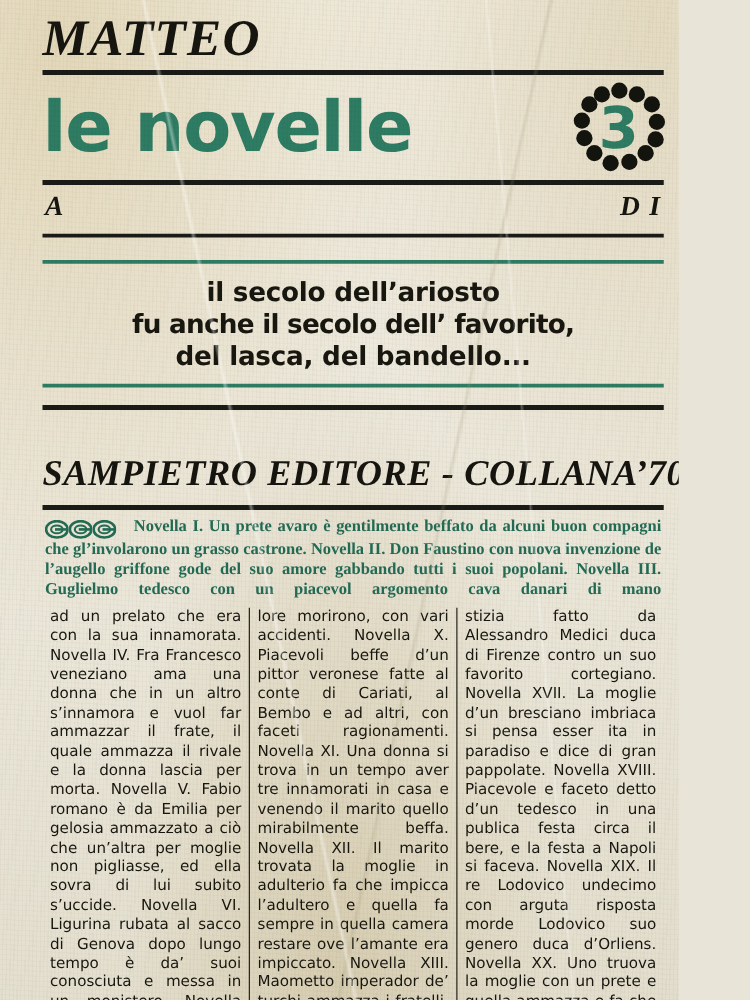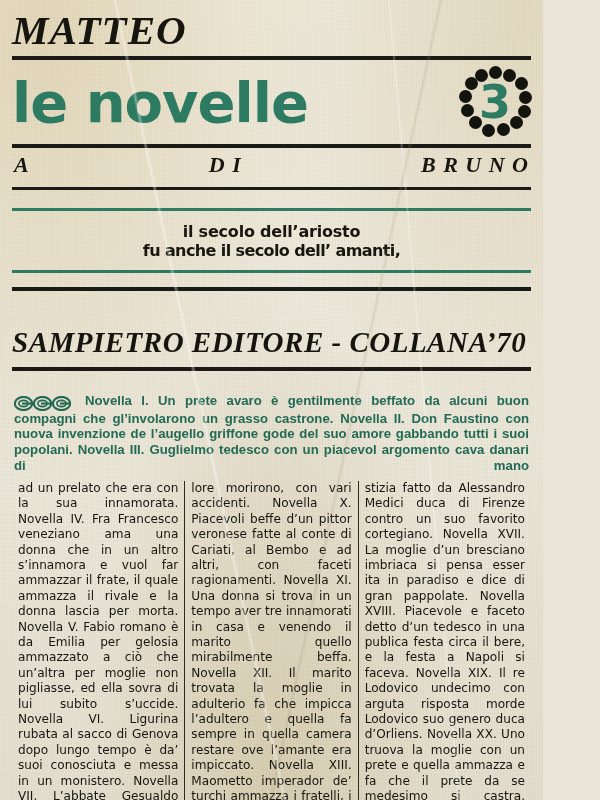--- a/index.html
+++ b/index.html
@@ -10,20 +10,21 @@
   }
   
   #cover{
     position:relative;width:543px;height:800px;box-sizing:border-box;
     background:
       radial-gradient(ellipse at 8% 4%, rgba(214,196,150,.55) 0%, rgba(214,196,150,0) 42%),
       radial-gradient(ellipse at 96% 2%, rgba(206,188,142,.40) 0%, rgba(206,188,142,0) 38%),
       radial-gradient(ellipse at 50% 97%, rgba(198,182,140,.45) 0%, rgba(198,182,140,0) 45%),
       linear-gradient(172deg,#f2efe4 0%,#eeeade 30%,#e9e5d7 62%,#e2ddcc 100%);
     overflow:hidden;
+    padding-left:22px;
   }
   
   #cover:before{
     content:"";position:absolute;inset:0;pointer-events:none;z-index:5;
     background:
       repeating-linear-gradient(91deg, rgba(120,110,80,.045) 0 1px, rgba(255,255,255,0) 1px 3px),
       repeating-linear-gradient(3deg, rgba(130,120,90,.035) 0 1px, rgba(255,255,255,0) 1px 4px);
     mix-blend-mode:multiply;opacity:.85;
   }
   
@@ -72,40 +73,40 @@
     font-family:"Liberation Serif", serif;font-weight:bold;font-style:italic;
     font-size:22px;color:#16150f;letter-spacing:1px;
     display:flex;justify-content:space-between;
     padding:4px 2px 3px;white-space:nowrap;
   }
 
   
   .subwrap{margin-top:18px;}
   .subtitle{
     font-family:"DejaVu Sans", sans-serif;font-weight:bold;
-    font-size:16px;line-height:1.2;color:#17160f;
+    font-size:21px;line-height:1.2;color:#17160f;
     text-align:center;padding:11px 2px 9px;letter-spacing:-.2px;
   }
   .subtitle div{white-space:nowrap;}
   .sub-l2{letter-spacing:-.6px;}
 
   
   .pubwrap{margin-top:14px;}
   .publisher{
     font-family:"Liberation Serif", serif;font-weight:bold;font-style:italic;
     font-size:29px;color:#15140e;letter-spacing:.5px;
     padding:3px 0 2px;white-space:nowrap;margin-top:32px;
   }
 
   
   .lead{
-    font-family:Liberation Sans, sans-serif;font-weight:bold;
+    font-family:Liberation Serif, serif;font-weight:bold;
     font-size:13.2px;line-height:1.2;color:#236b55;
     text-align:justify;text-align-last:justify;
-    margin-top:22px;padding:0 2px;
+    margin-top:5px;padding:0 2px;
     -webkit-hyphens:none;hyphens:none;
   }
   .lead .marks{letter-spacing:3px;margin-right:14px;vertical-align:-2px;}
   .lead .marks svg{vertical-align:middle;}
 
   
   .cols{
     display:flex;margin-top:7px;gap:0;
     height:398px;overflow:hidden;
   }
@@ -149,29 +150,29 @@
         <span class="dot" style="left:6px;top:11px"></span>
         <span class="dot" style="left:16px;top:2.5px"></span>
         <span class="num">3</span>
       </div>
     </div>
     <div class="rule-blk"></div>
 
     <div class="curator">
       <span>A</span>
       <span>D I</span>
-      <span>B R U N O</span>
     </div>
     <div class="rule-blk thin"></div>
 
     <div class="subwrap">
       <div class="rule-grn"></div>
       <div class="subtitle">
         <div>il secolo dell’ariosto</div>
-        <div class="sub-l2">fu anche il secolo dell’ amanti,</div>
+        <div class="sub-l2">fu anche il secolo dell’ favorito,</div>
+        <div>del lasca, del bandello...</div>
       </div>
       <div class="rule-grn"></div>
     </div>
 
     <div class="pubwrap">
       <div class="rule-blk"></div>
       <div class="publisher">SAMPIETRO EDITORE - COLLANA’70</div>
       <div class="rule-blk"></div>
     </div>
 

